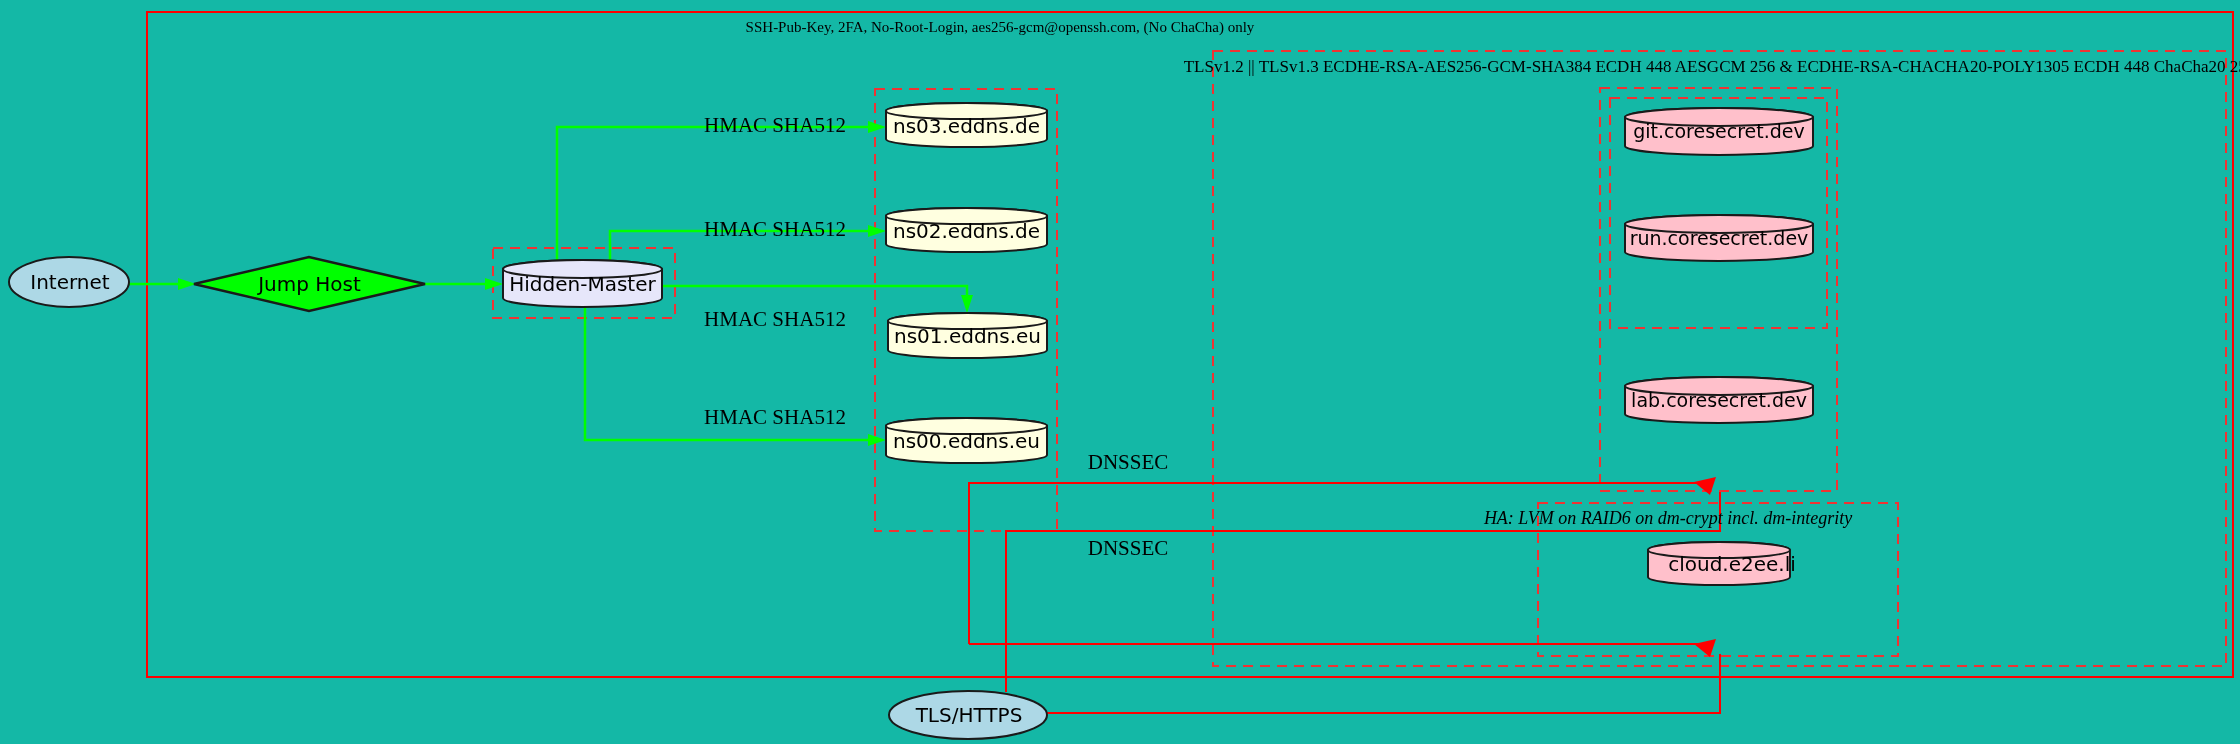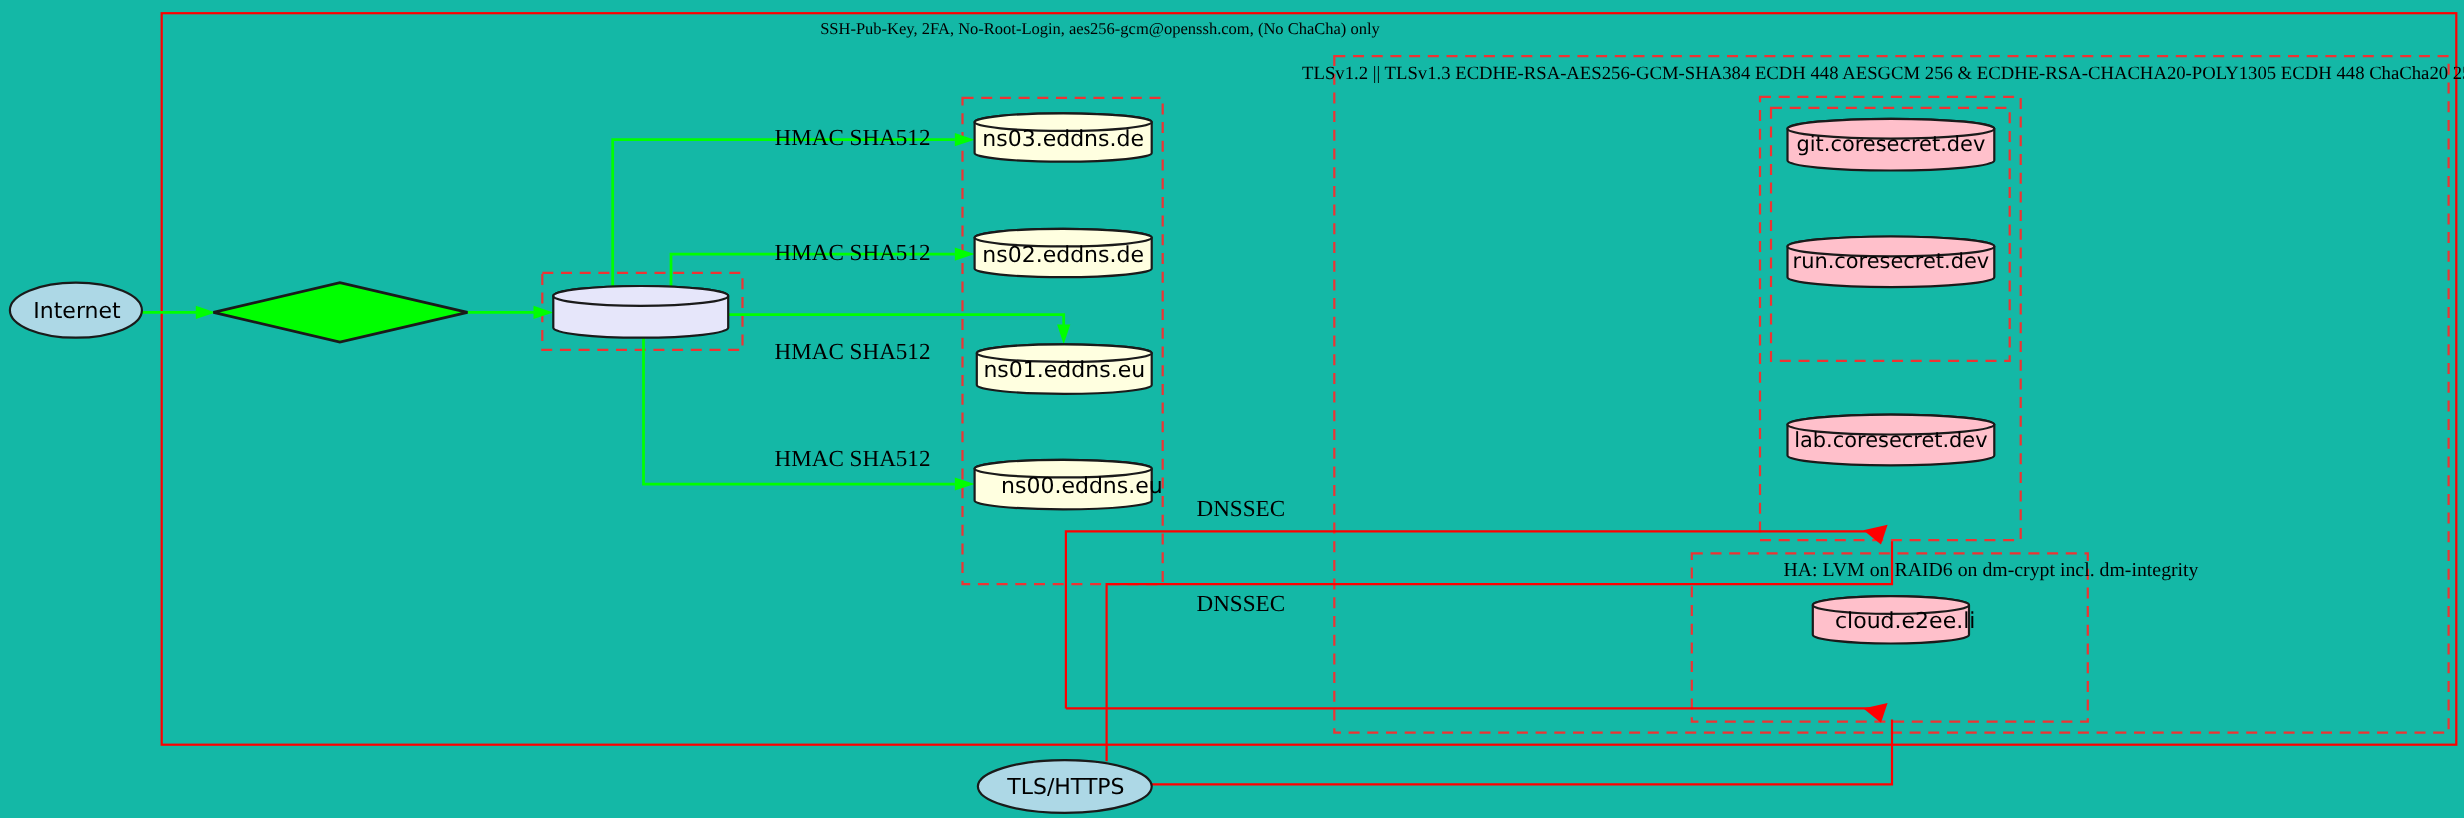--- a/index.html
+++ b/index.html
@@ -88,27 +88,29 @@
       <path d="M1625,386 A94,9 0 0 1 1813,386 L1813,414 A94,9 0 0 1 1625,414 Z" fill="var(--service-fill)"></path>
       <ellipse cx="1719" cy="386" rx="94" ry="9" fill="var(--service-fill)"></ellipse>
 
       <path d="M1648,550 A71,8 0 0 1 1790,550 L1790,577 A71,8 0 0 1 1648,577 Z" fill="var(--service-fill)"></path>
       <ellipse cx="1719" cy="550" rx="71" ry="8" fill="var(--service-fill)"></ellipse>
     </g>
   </svg>
 
   <div class="lbl cluster-lbl ssh-lbl" style="left:400px;top:16px;width:1200px;height:22px;">SSH-Pub-Key, 2FA, No-Root-Login, aes256-gcm@openssh.com, (No ChaCha) only</div>
   <div class="lbl cluster-lbl tls-lbl" style="left:1213px;top:55px;width:1013px;height:22px;">TLSv1.2 || TLSv1.3 ECDHE-RSA-AES256-GCM-SHA384 ECDH 448 AESGCM 256 &amp; ECDHE-RSA-CHACHA20-POLY1305 ECDH 448 ChaCha20 256</div>
-  <div class="lbl cluster-lbl ha-lbl" style="left:1630px;top:507px;width:360px;height:22px;">HA: LVM on RAID6 on dm-crypt incl. dm-integrity</div>
+  <div class="lbl cluster-lbl ha-lbl" style="left:1488px;top:507px;width:360px;height:22px;font-style:italic;">HA: LVM on RAID6 on dm-crypt incl. dm-integrity</div>
 
   <div class="lbl node-lbl" style="left:10px;top:258px;width:120px;height:48px;">Internet</div>
+  <div class="lbl node-lbl" style="left:194px;top:258px;width:231px;height:52px;">Jump Host</div>
+  <div class="lbl node-lbl" style="left:503px;top:260px;width:159px;height:47px;">Hidden-Master</div>
   <div class="lbl node-lbl" style="left:886px;top:103px;width:161px;height:45px;">ns03.eddns.de</div>
   <div class="lbl node-lbl" style="left:886px;top:208px;width:161px;height:45px;">ns02.eddns.de</div>
   <div class="lbl node-lbl" style="left:888px;top:313px;width:159px;height:45px;">ns01.eddns.eu</div>
-  <div class="lbl node-lbl" style="left:886px;top:418px;width:161px;height:45px;padding-left:17px;">ns00.eddns.eu</div>
+  <div class="lbl node-lbl" style="left:886px;top:418px;width:161px;height:45px;">ns00.eddns.eu</div>
   <div class="lbl node-lbl small" style="left:1625px;top:108px;width:188px;height:47px;">git.coresecret.dev</div>
   <div class="lbl node-lbl small" style="left:1625px;top:215px;width:188px;height:46px;">run.coresecret.dev</div>
   <div class="lbl node-lbl small" style="left:1625px;top:377px;width:188px;height:46px;">lab.coresecret.dev</div>
   <div class="lbl node-lbl" style="left:1648px;top:542px;width:142px;height:44px;padding-left:13px;">cloud.e2ee.li</div>
   <div class="lbl node-lbl" style="left:890px;top:692px;width:158px;height:46px;">TLS/HTTPS</div>
 
   <div class="lbl edge-lbl" style="left:685px;top:112px;width:180px;height:26px;">HMAC SHA512</div>
   <div class="lbl edge-lbl" style="left:685px;top:216px;width:180px;height:26px;">HMAC SHA512</div>
   <div class="lbl edge-lbl" style="left:685px;top:306px;width:180px;height:26px;">HMAC SHA512</div>
   <div class="lbl edge-lbl" style="left:685px;top:404px;width:180px;height:26px;">HMAC SHA512</div>

